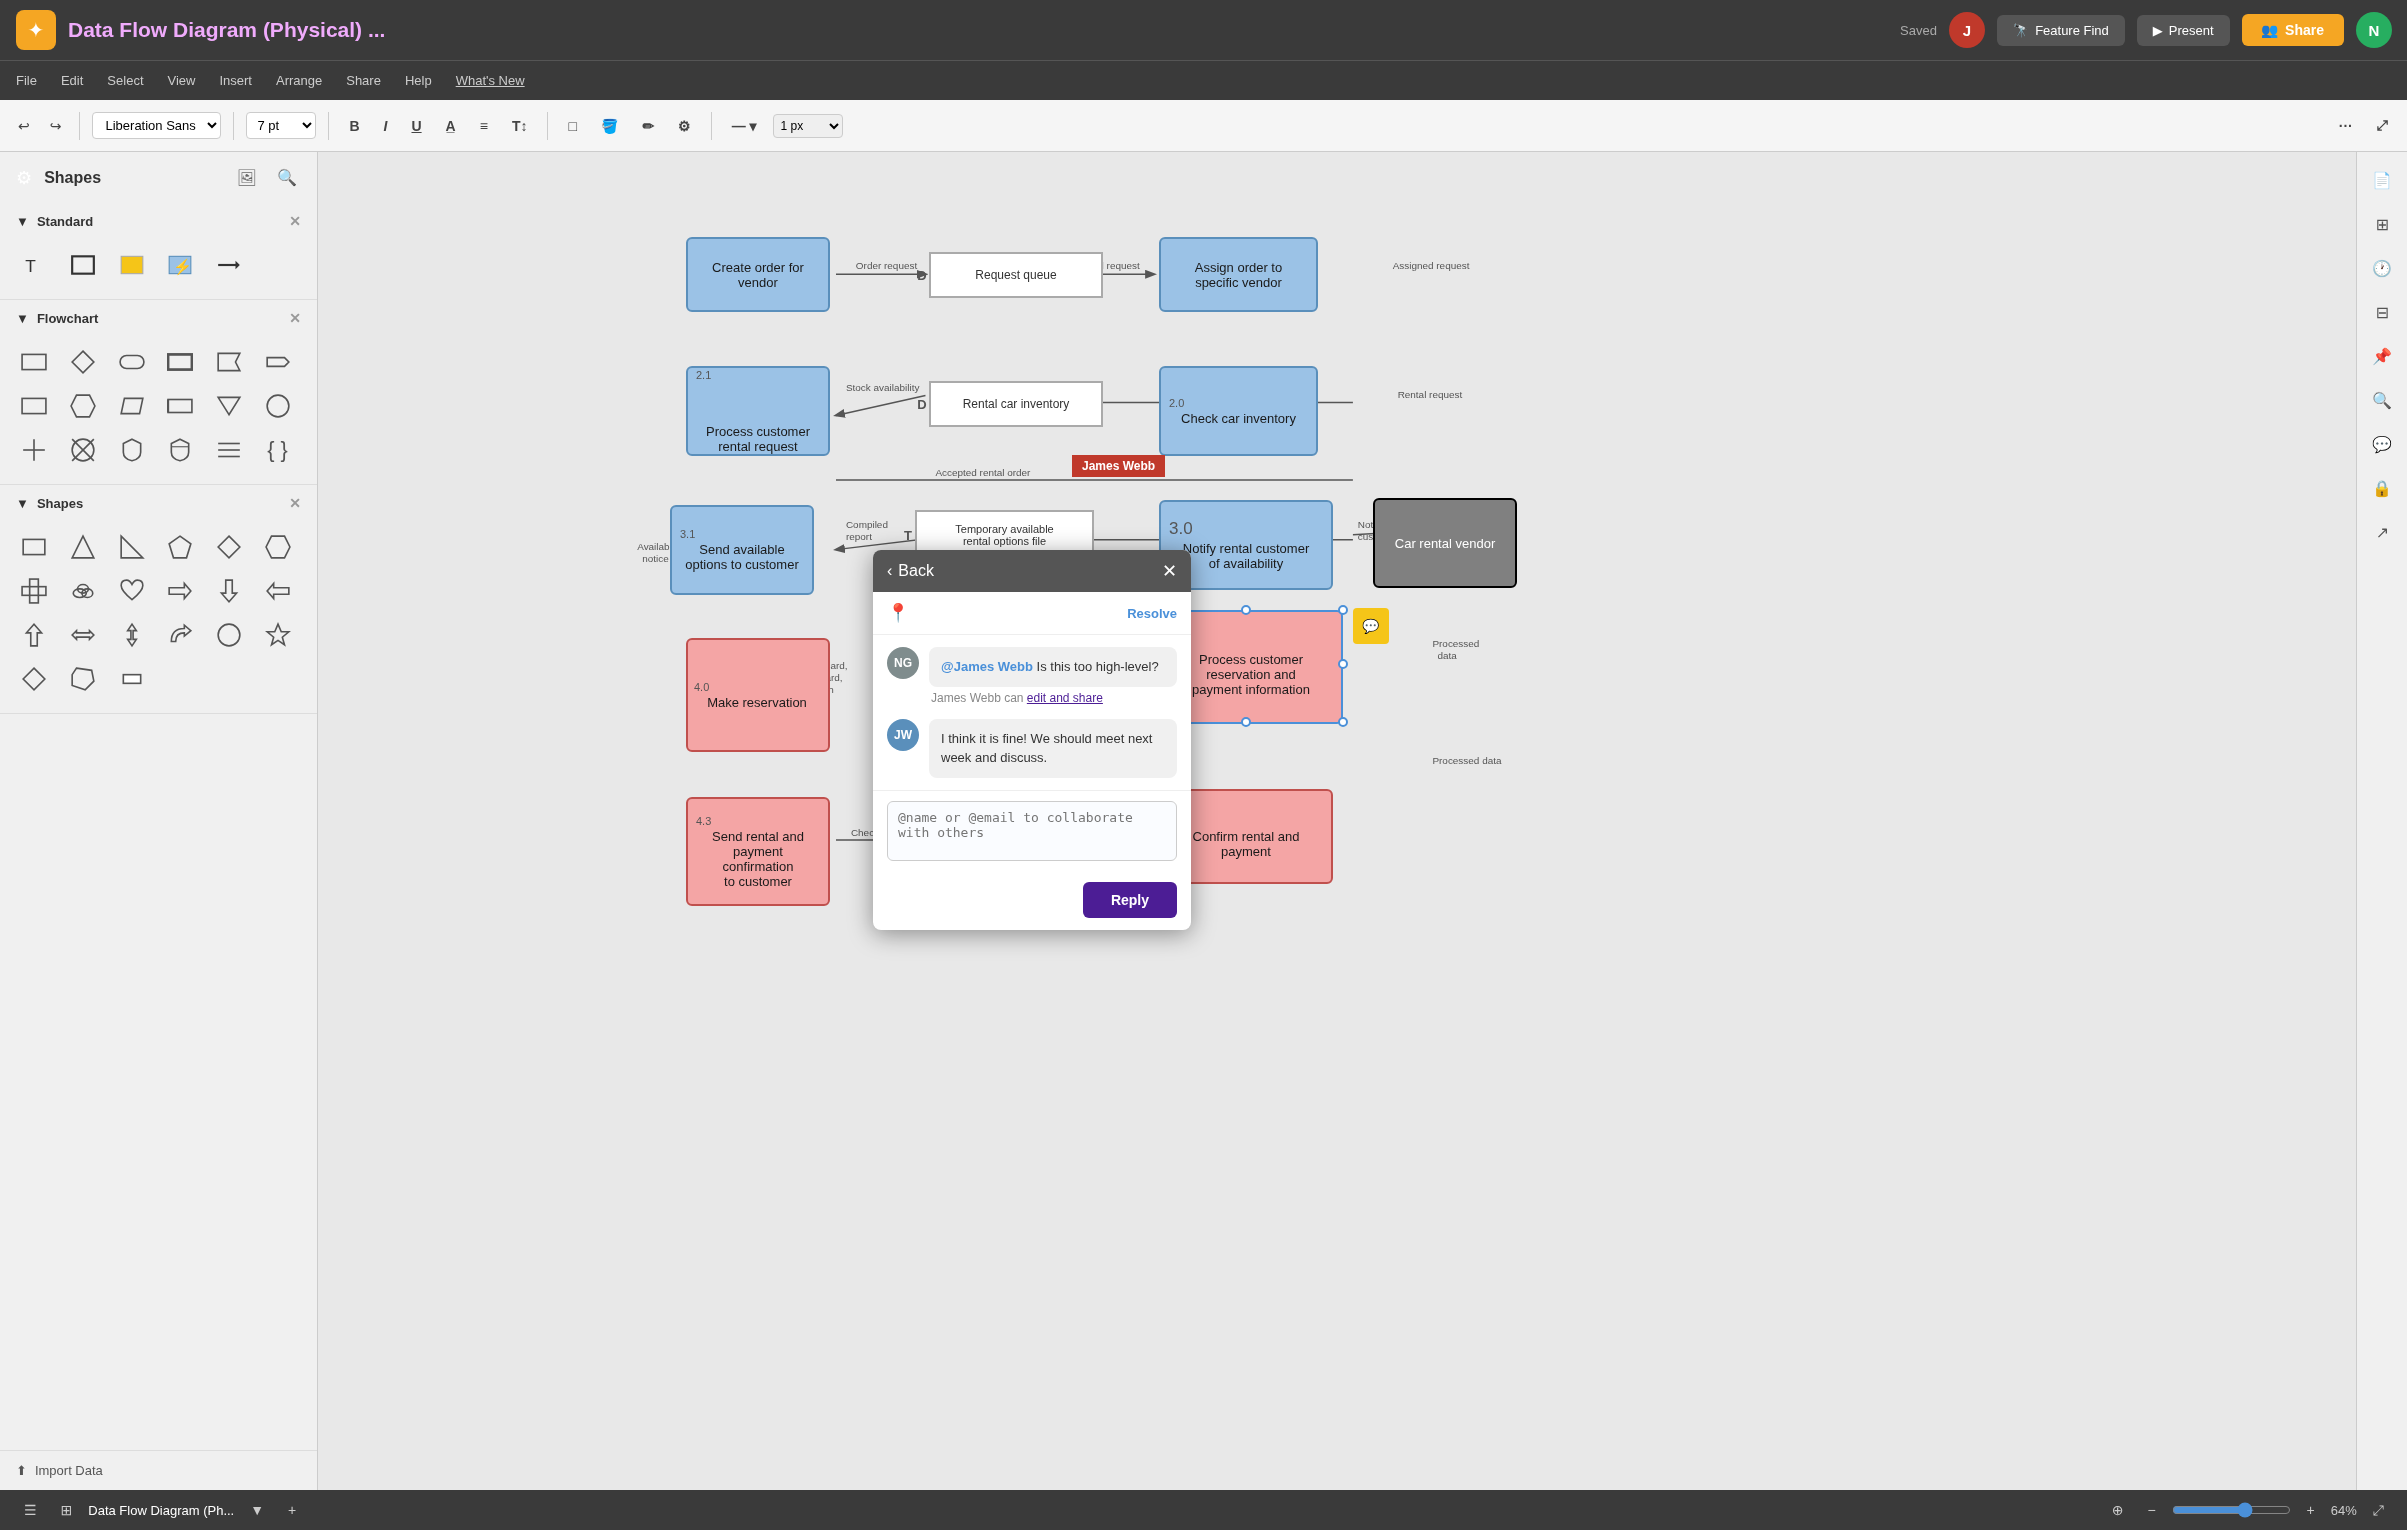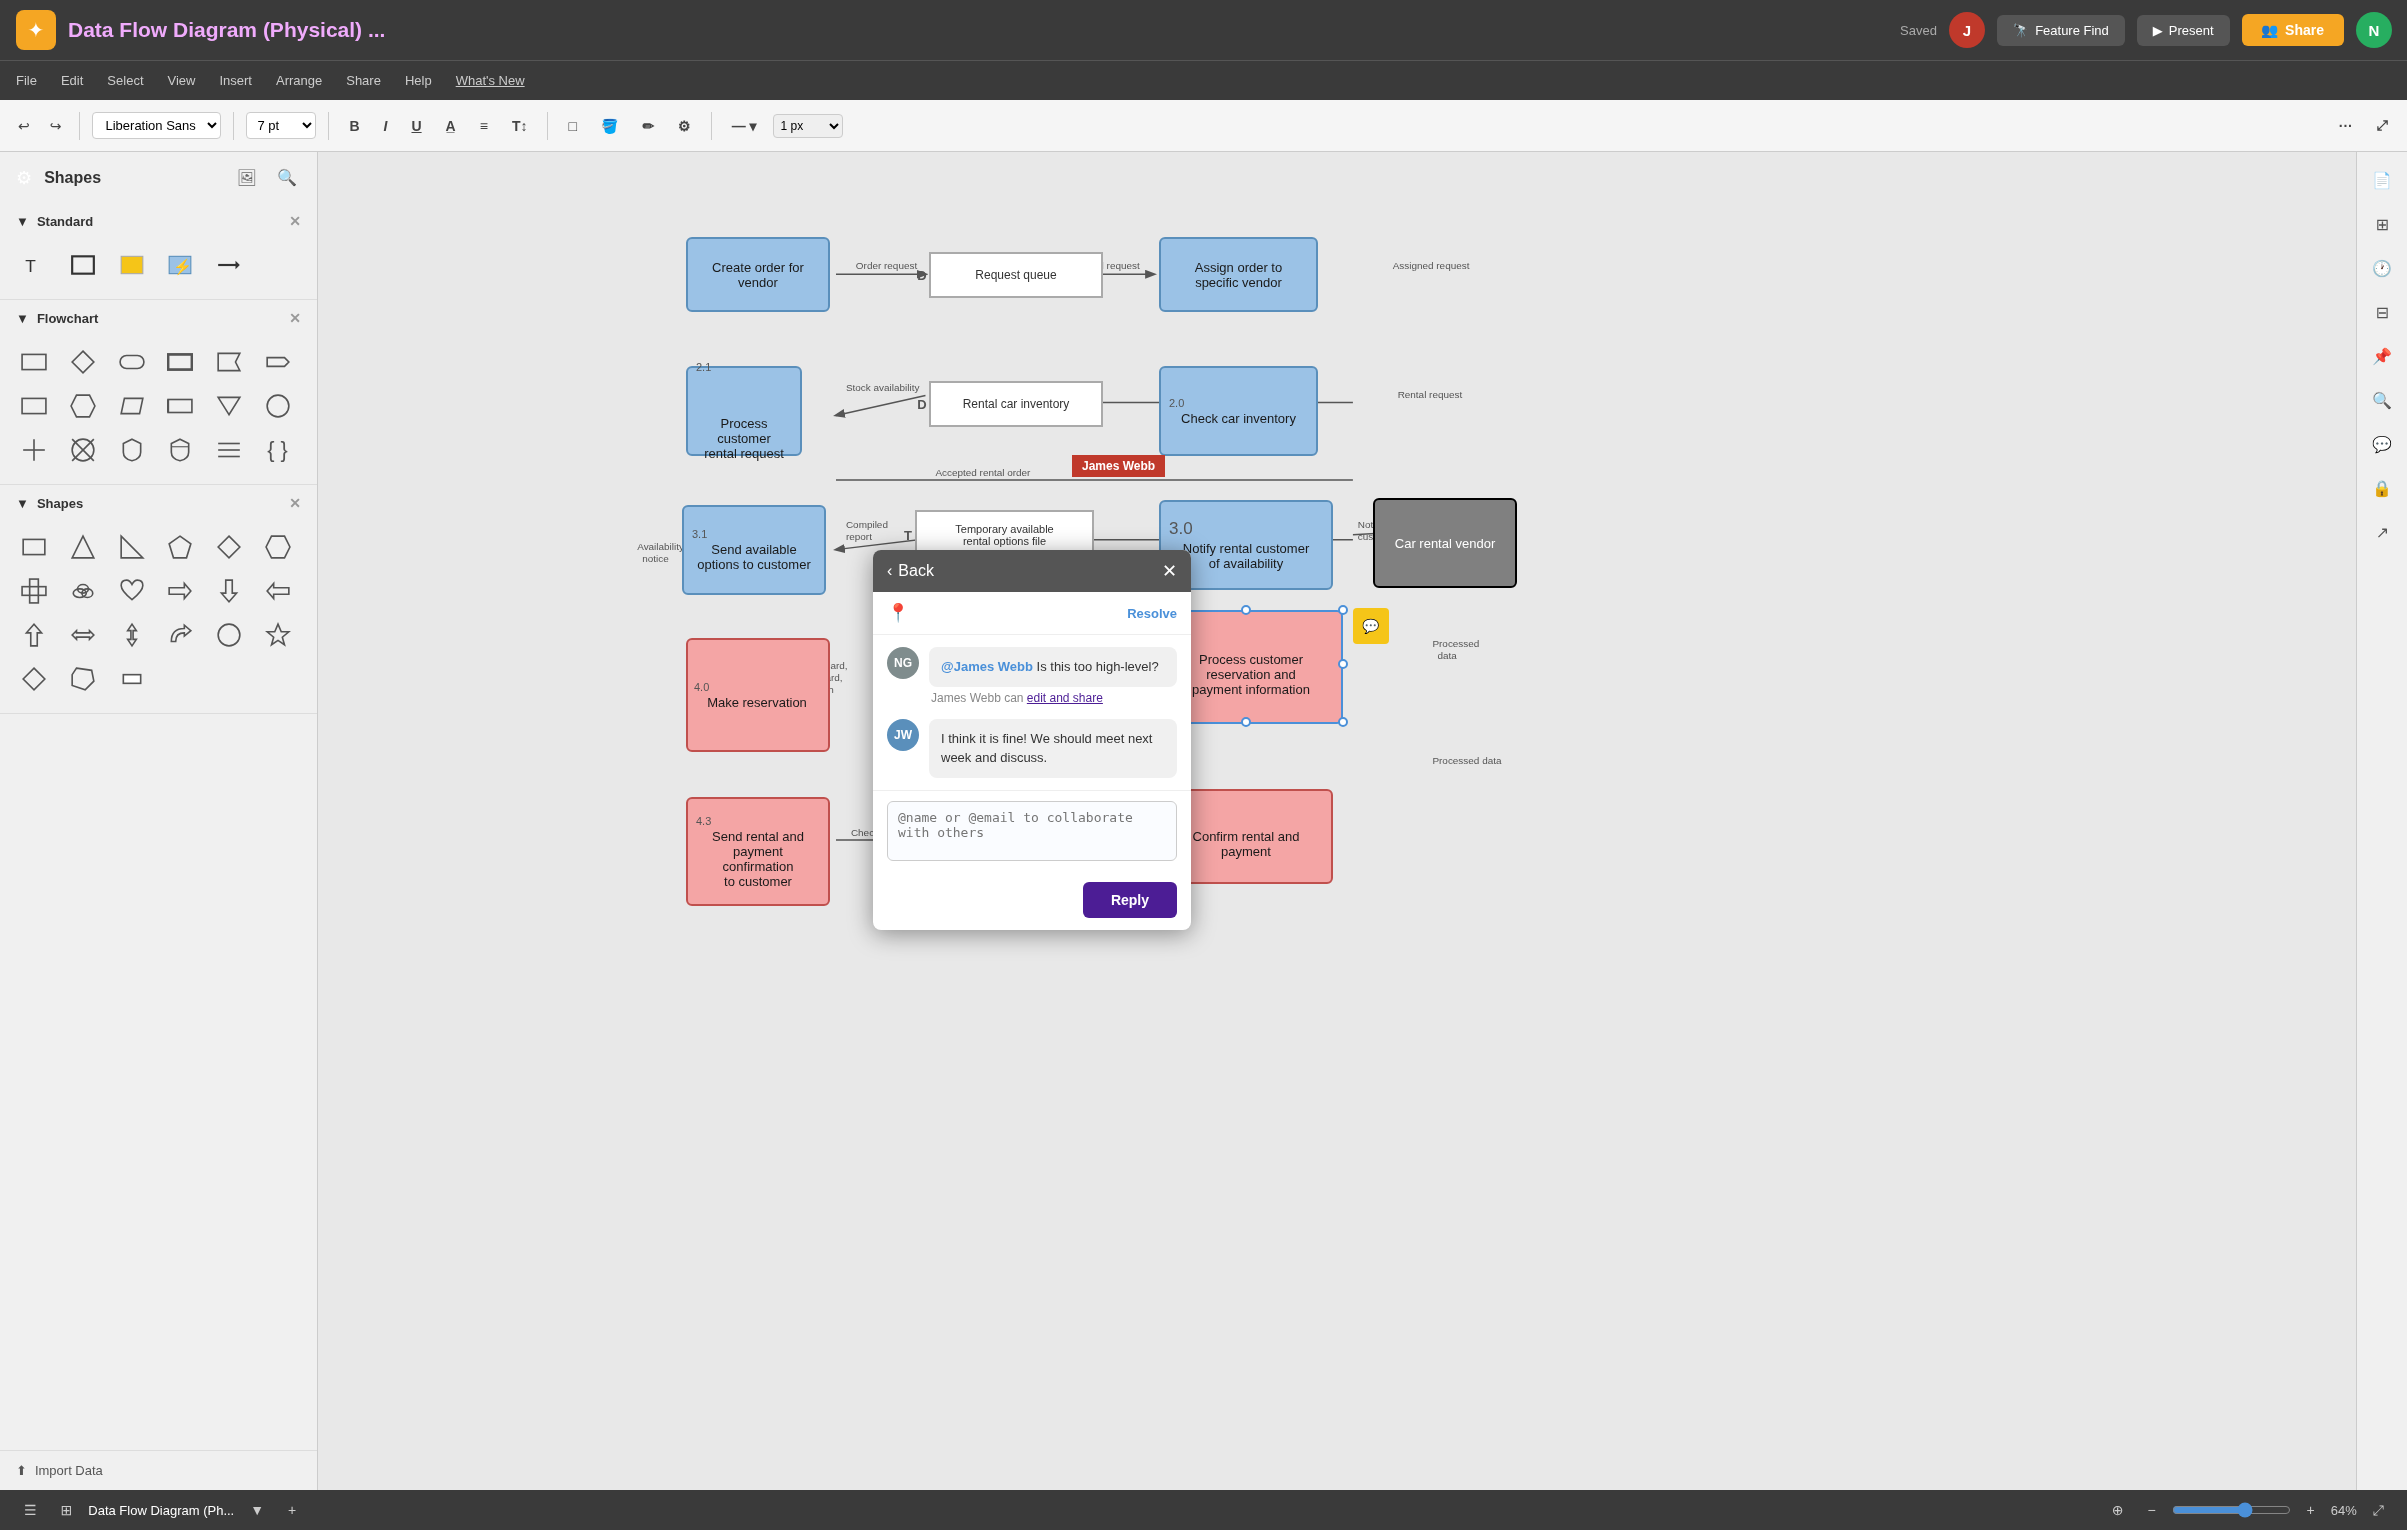--- a/index.html
+++ b/index.html
@@ -546,38 +546,38 @@
 
       <div class="data-store" style="left:611px;top:100px;width:174px;height:46px;font-size:12px;">
         <span style="position:absolute;left:-18px;width:18px;text-align:center;font-weight:bold;font-size:13px;color:#555;">D</span>
         <span>Request queue</span>
       </div>
 
       <div class="node node-blue" style="left:841px;top:85px;width:159px;height:75px;">
         <div>Assign order to<br>specific vendor</div>
       </div>
 
-      <div class="node node-blue" style="left:368px;top:214px;width:116px;height:90px;gap:41px;">
+      <div class="node node-blue" style="left:368px;top:214px;width:144px;height:90px;gap:41px;">
         <div style="font-size:11px;color:#555;align-self:flex-start;margin-bottom:2px;">2.1</div>
         <div>Process customer<br>rental request</div>
       </div>
 
       <div class="data-store" style="left:611px;top:229px;width:174px;height:46px;">
         <span style="position:absolute;left:-18px;width:18px;text-align:center;font-weight:bold;font-size:13px;color:#555;">D</span>
         <span>Rental car inventory</span>
       </div>
 
       <div class="node node-blue" style="left:841px;top:214px;width:159px;height:90px;">
         <div style="font-size:11px;color:#555;align-self:flex-start;margin-bottom:2px;">2.0</div>
         <div>Check car inventory</div>
       </div>
 
       <div id="james-webb-tag" style="left:754px;top:303px;">James Webb</div>
 
-      <div class="node node-blue" style="left:364px;top:353px;width:144px;height:90px;">
+      <div class="node node-blue" style="left:352px;top:353px;width:144px;height:90px;">
         <div style="font-size:11px;color:#555;align-self:flex-start;margin-bottom:2px;">3.1</div>
         <div>Send available<br>options to customer</div>
       </div>
 
       <div class="data-store" style="left:597px;top:358px;width:179px;height:50px;">
         <span style="position:absolute;left:-18px;width:18px;text-align:center;font-weight:bold;font-size:13px;color:#555;">T</span>
         <span style="font-size:11px;text-align:center;">Temporary available<br>rental options file</span>
       </div>
 
       <div class="node node-blue" style="left:841px;top:348px;width:174px;height:90px;">

